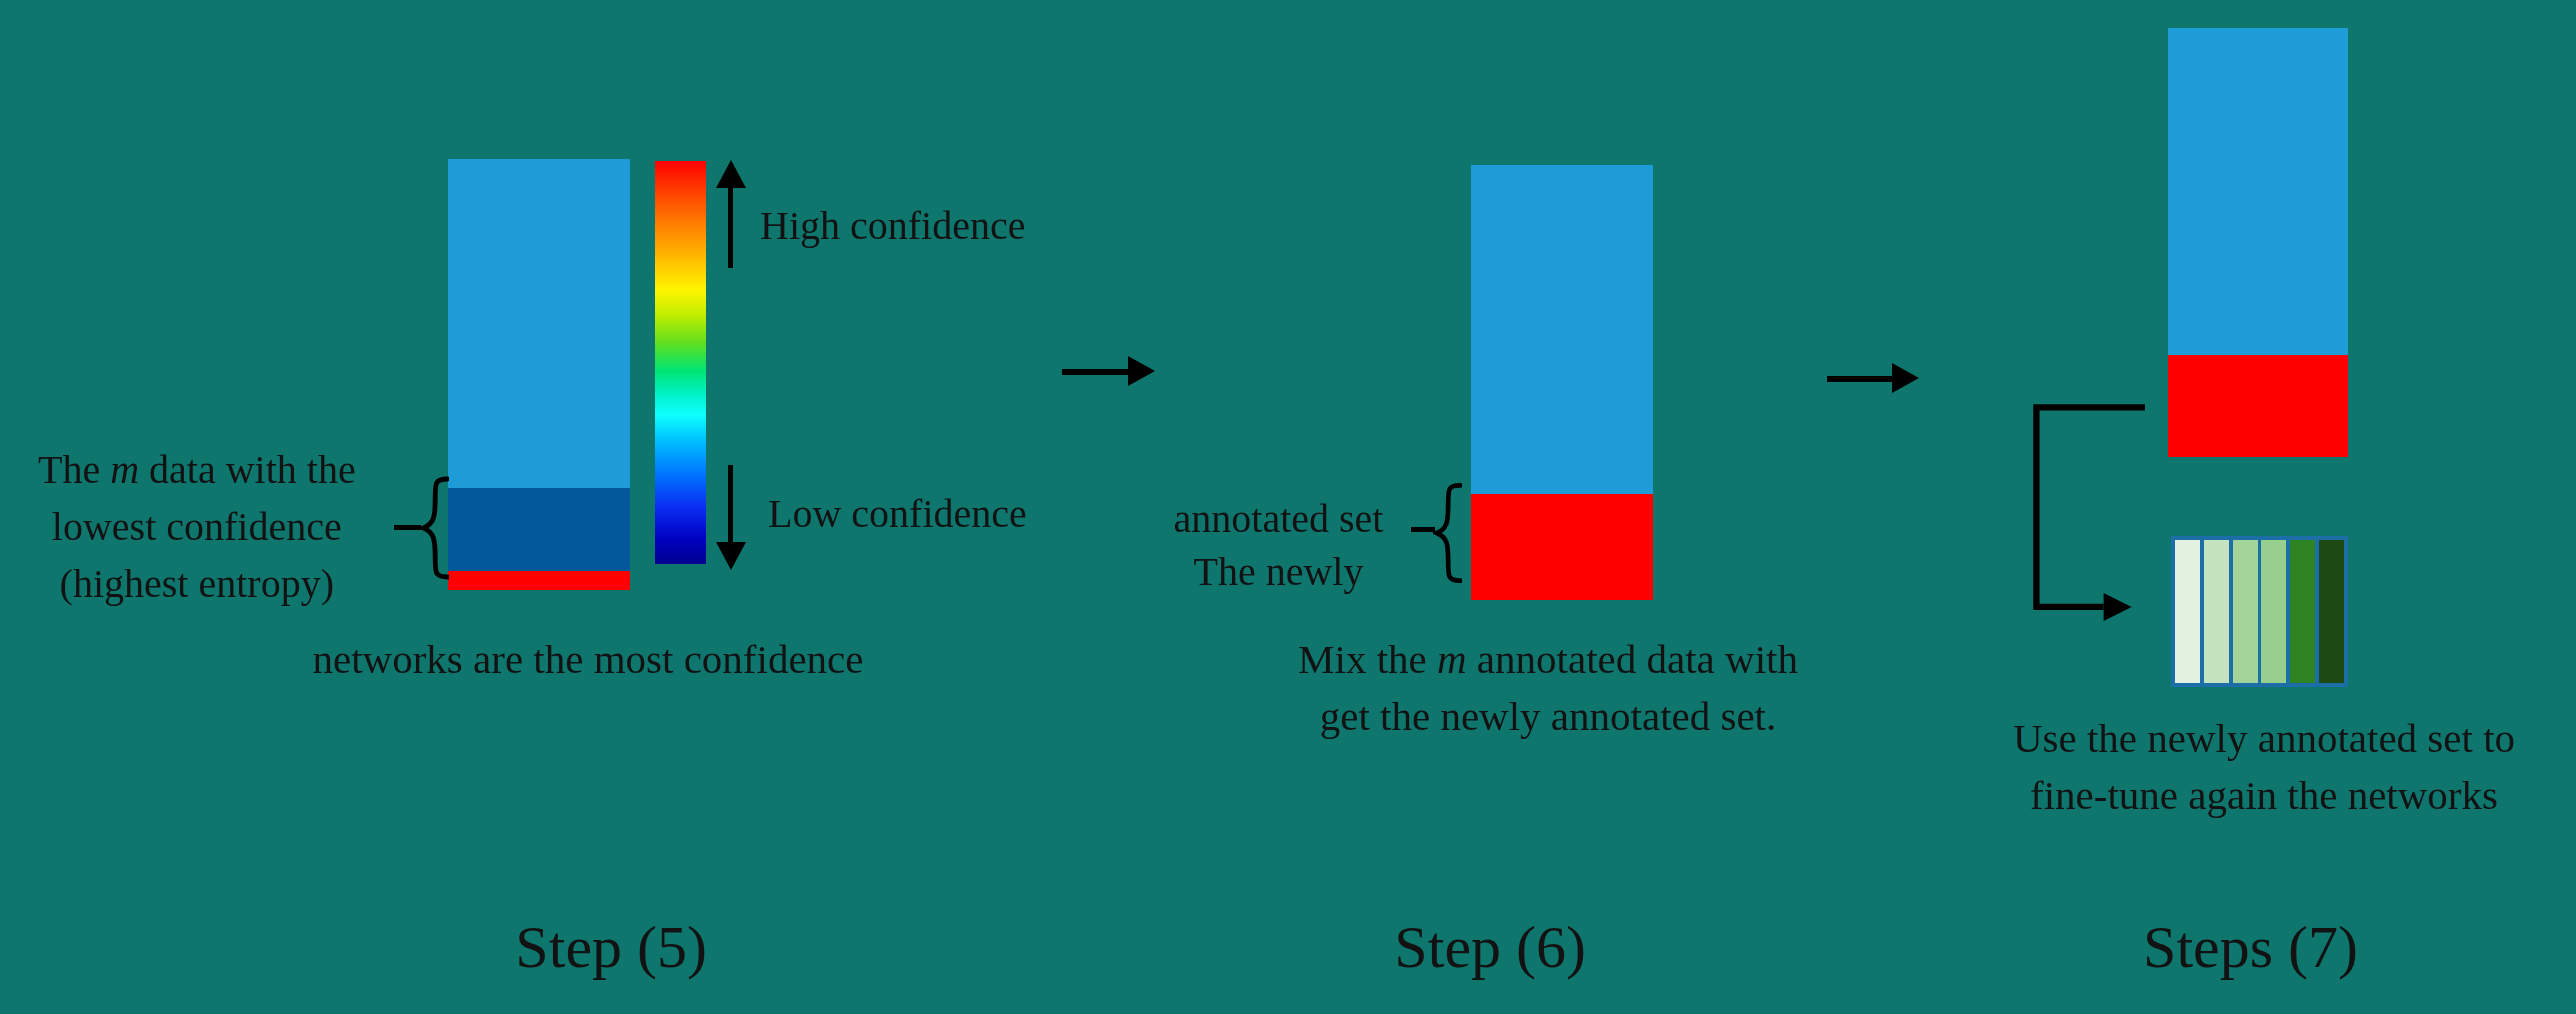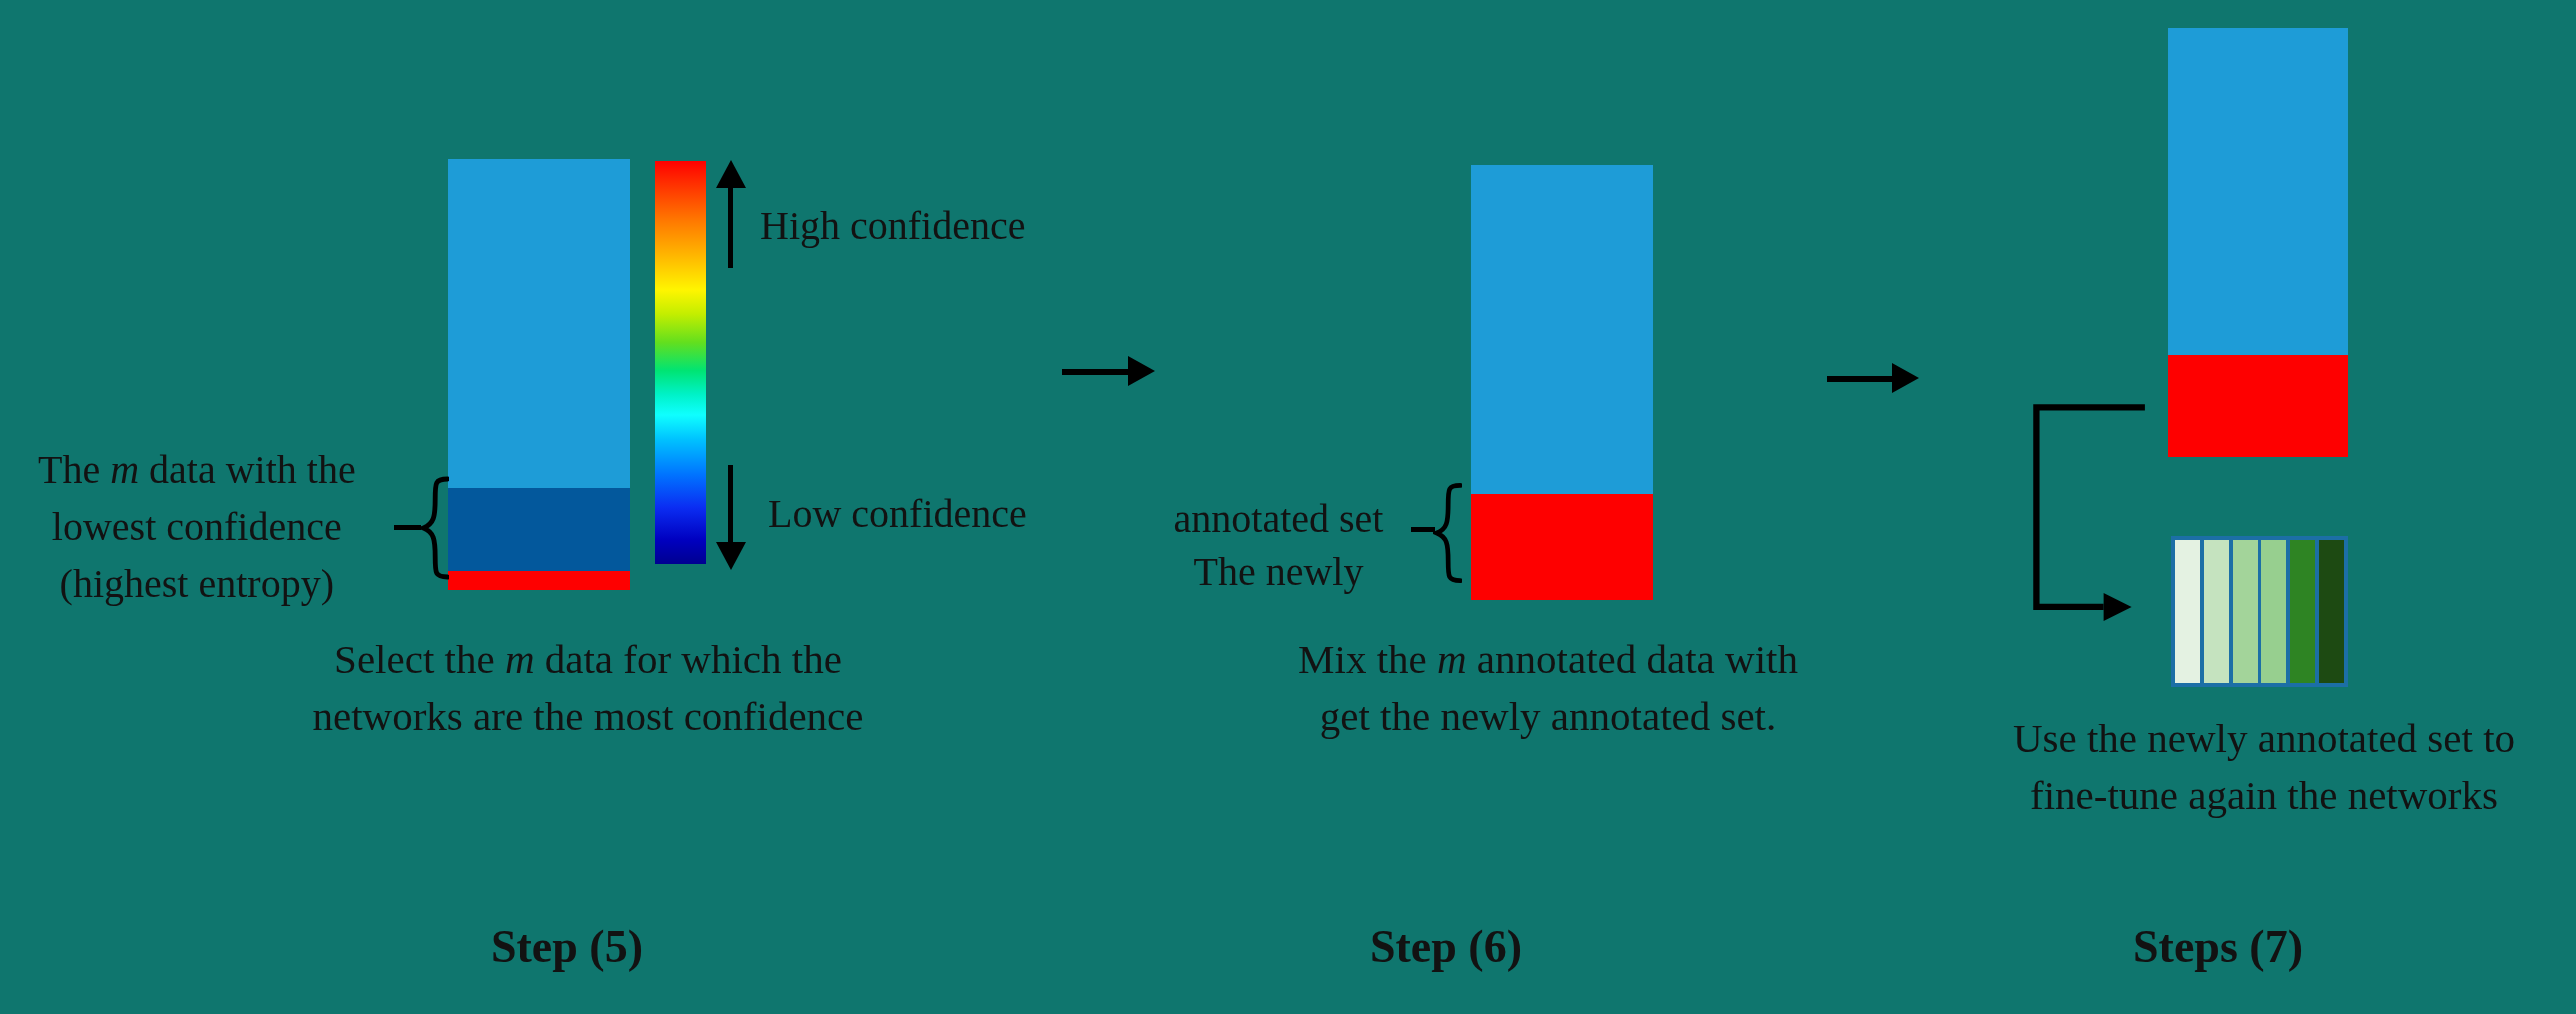--- a/index.html
+++ b/index.html
@@ -2,21 +2,21 @@
 <html style="font-size:11.2px"><head>
 <meta charset="utf-8">
 <style>
   html,body{margin:0;padding:0;background:#fff;}
   .fig{position:relative;width:2576px;height:1015px;background:#0f766e;
        font-family:"Liberation Serif", serif;color:#121212;overflow:hidden;}
   .abs{position:absolute;}
   .seg{position:absolute;left:0;width:100%;}
   .txt{position:absolute;font-size:40px;white-space:nowrap;}
   .cap{position:absolute;text-align:center;font-size:41px;line-height:57px;}
-  .steplbl{position:absolute;text-align:center;font-size:46px;line-height:50px;font-weight:bold;}
+  .steplbl{position:absolute;text-align:right;font-size:60px;line-height:50px;font-weight:normal;}
   .vline{position:absolute;width:4.9px;background:#000;}
   .hline{position:absolute;height:5.6px;background:#000;}
   .tri-up{position:absolute;width:0;height:0;border-left:15.4px solid transparent;
           border-right:15.4px solid transparent;border-bottom:28px solid #000;}
   .tri-down{position:absolute;width:0;height:0;border-left:15.4px solid transparent;
           border-right:15.4px solid transparent;border-top:28px solid #000;}
   .tri-right{position:absolute;width:0;height:0;border-top:15.4px solid transparent;
           border-bottom:15.4px solid transparent;border-left:27px solid #000;}
   .dash{position:absolute;height:4.9px;background:#000;}
   .grid{position:absolute;display:flex;gap:3.5px;padding:4.2px;box-sizing:border-box;}
@@ -48,21 +48,20 @@
     <div>The <i>m</i> data with the</div>
     <div>lowest confidence</div>
     <div>(highest entropy)</div>
   </div>
   <div class="dash" style="left:394px;top:525px;width:27px;"></div>
   <svg class="abs" style="left:420px;top:475px;" width="29" height="106" viewBox="0 0 42 152">
     <path d="M 40 5 C 22 5, 22 10, 22 34 C 22 60, 20 70, 5 76 C 20 82, 22 92, 22 118 C 22 142, 22 147, 40 147" fill="none" stroke="#000" stroke-width="7" stroke-linecap="round"></path>
   </svg>
 
   <div class="cap" style="left:308px;top:631px;width:560px;">
-    <div>Select the <i>m</i> data for which the</div>
     <div>networks are the most confidence</div>
   </div>
   <div class="steplbl" style="left:427px;top:922px;width:280px;">Step (5)</div>
 
   <div class="hline" style="left:1062px;top:369px;width:67px;"></div>
   <div class="tri-right" style="left:1128px;top:356px;"></div>
 
   <div class="abs" style="left:1471px;top:165px;width:182px;height:436px;">
     <div class="seg" style="top: 0px; height: 329px; background: rgb(30, 156, 215);"></div>
     <div class="seg" style="top: 329px; height: 106px; background: rgb(254, 0, 0);"></div>

